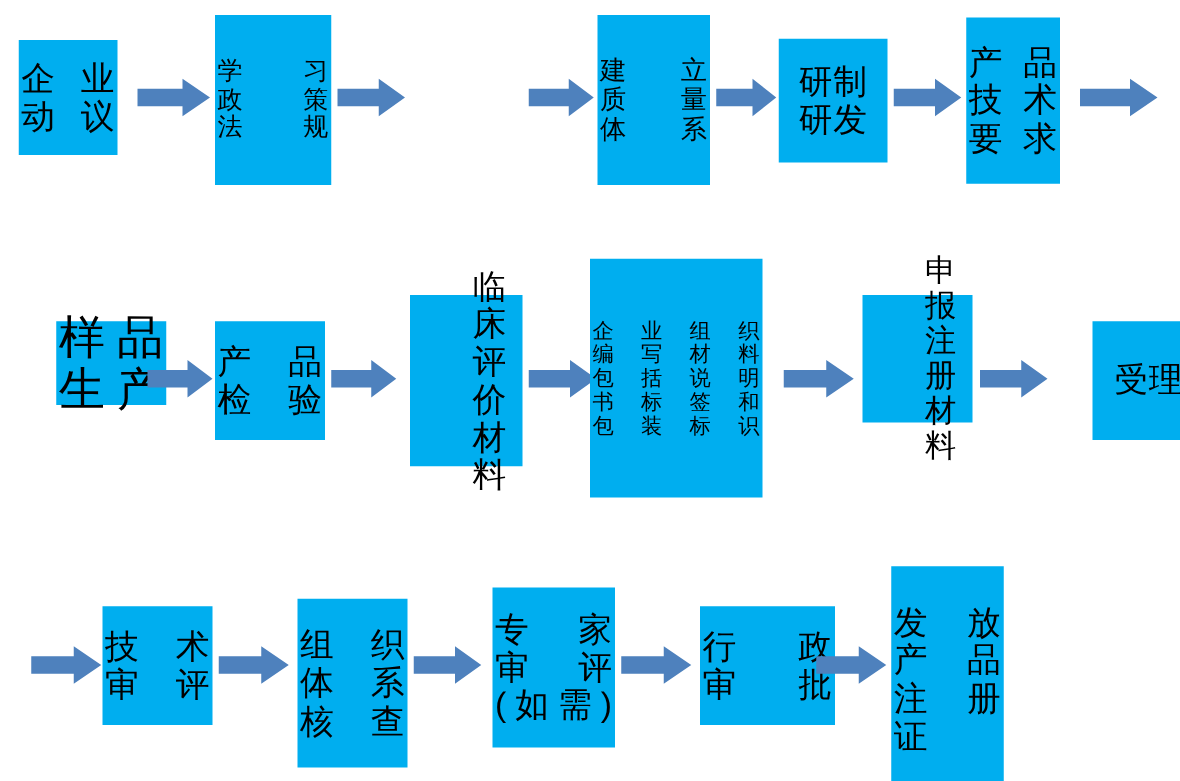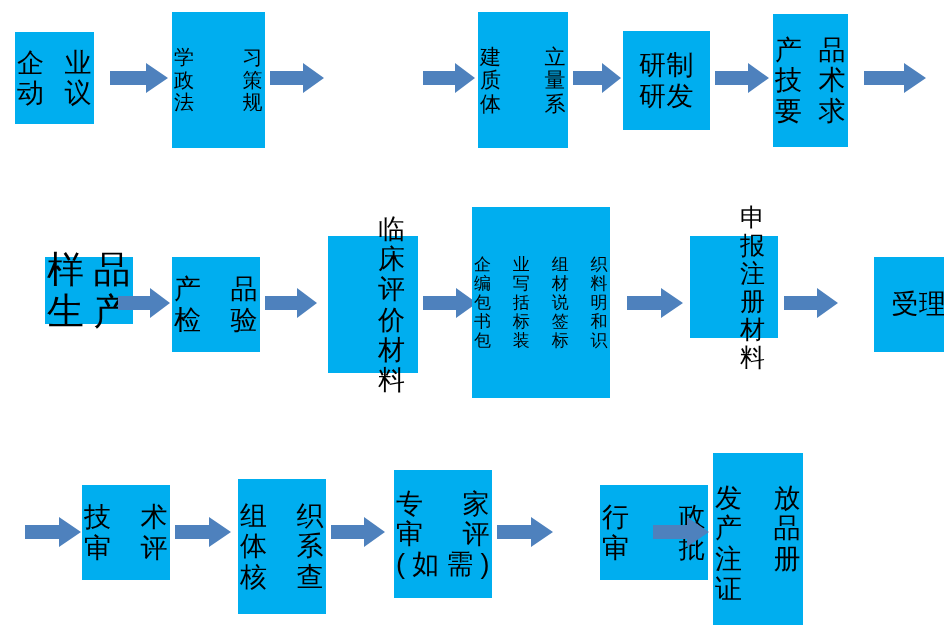--- a/index.html
+++ b/index.html
@@ -222,21 +222,21 @@
 审评
 (如需)</span>
   </div>
 
   <div class="arrow" style="left:497px; top:517px; width:56px; height:30px;">
     <svg viewBox="0 0 56 30" preserveAspectRatio="none">
       <polygon points="0,8 34,8 34,0 56,15 34,30 34,22 0,22" fill="#4E81BD"></polygon>
     </svg>
   </div>
 
-  <div class="node" style="left:560px; top:485px; width:108px; height:95px; font-size:27px;margin-left:40px;">
+  <div class="node" style="left:560px; top:485px; width:108px; height:95px; font-size:27px;">
     <span class="node-text">行政
 审批</span>
   </div>
 
   <div class="arrow" style="left:653px; top:517px; width:56px; height:30px;">
     <svg viewBox="0 0 56 30" preserveAspectRatio="none">
       <polygon points="0,8 34,8 34,0 56,15 34,30 34,22 0,22" fill="#4E81BD"></polygon>
     </svg>
   </div>
 

